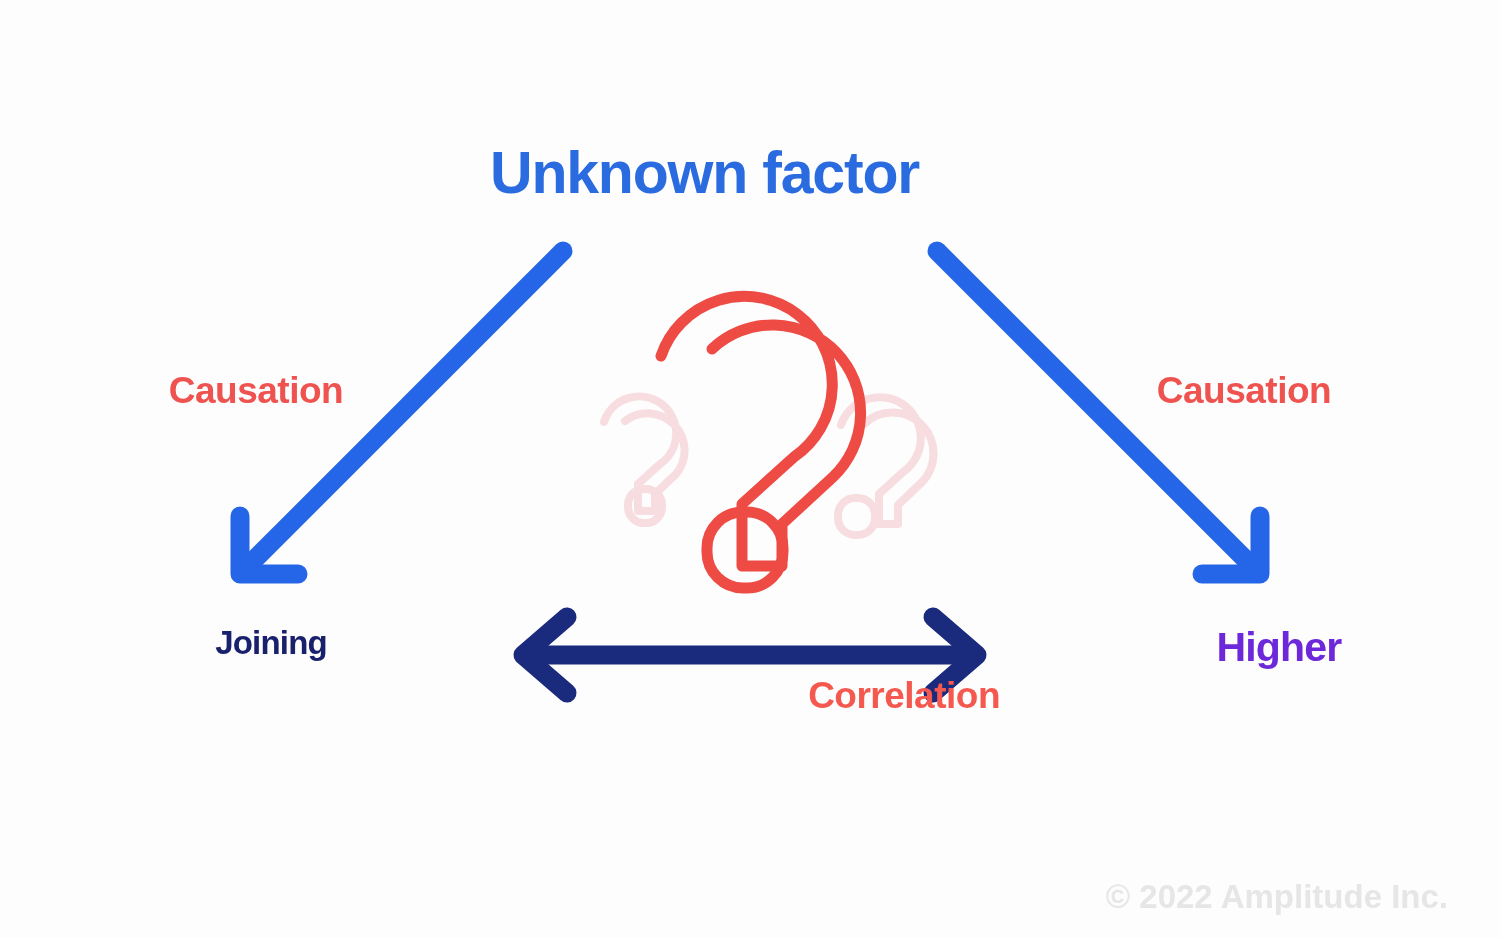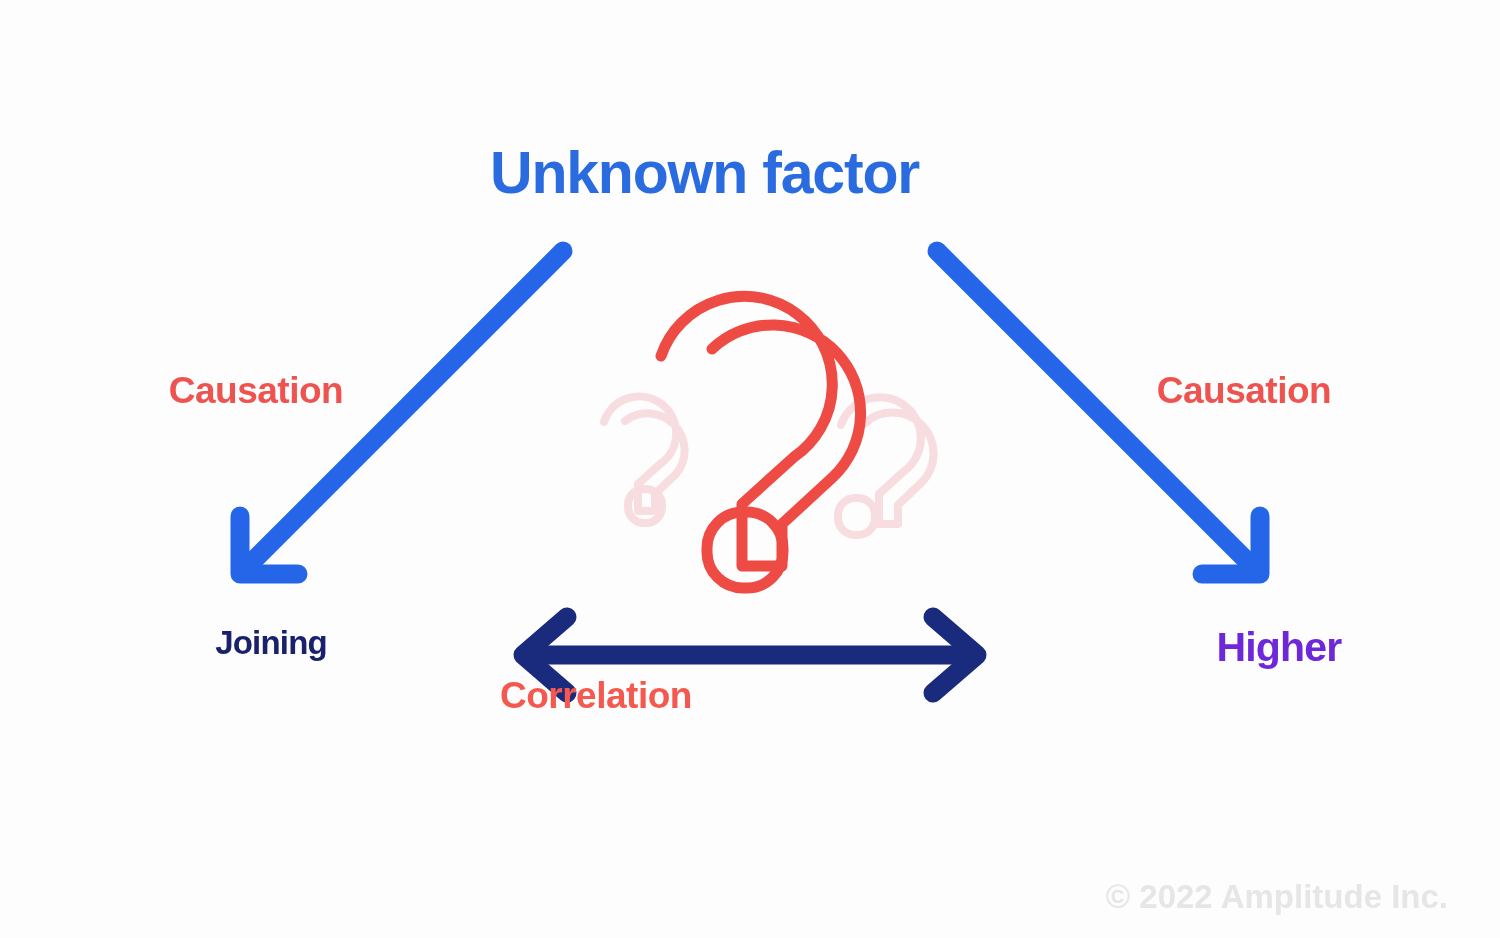--- a/index.html
+++ b/index.html
@@ -82,21 +82,21 @@
     text-align: center;
     font-size: 41px;
     color: #6d28d9;
     letter-spacing: -0.8px;
   }
 
   #correlation-label {
     left: 500px;
     top: 676px;
     width: 500px;
-    text-align: left;
+    text-align: right;
     font-size: 37px;
     color: #f4584f;
   }
 
   #copyright-text {
     right: 52px;
     top: 880px;
     font-size: 33px;
     font-weight: bold;
     letter-spacing: 0px;

